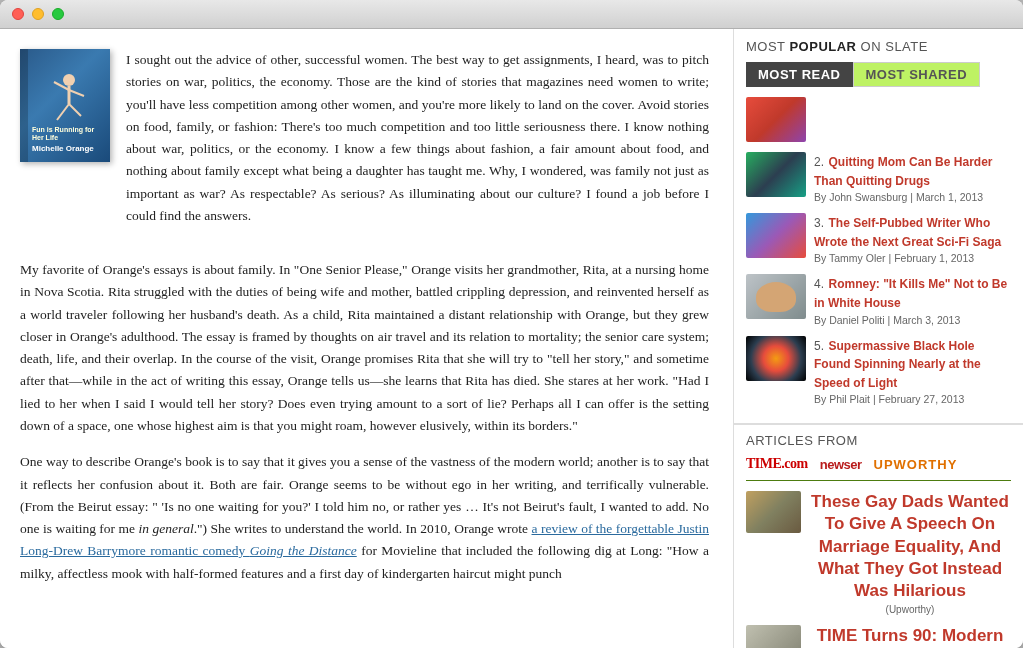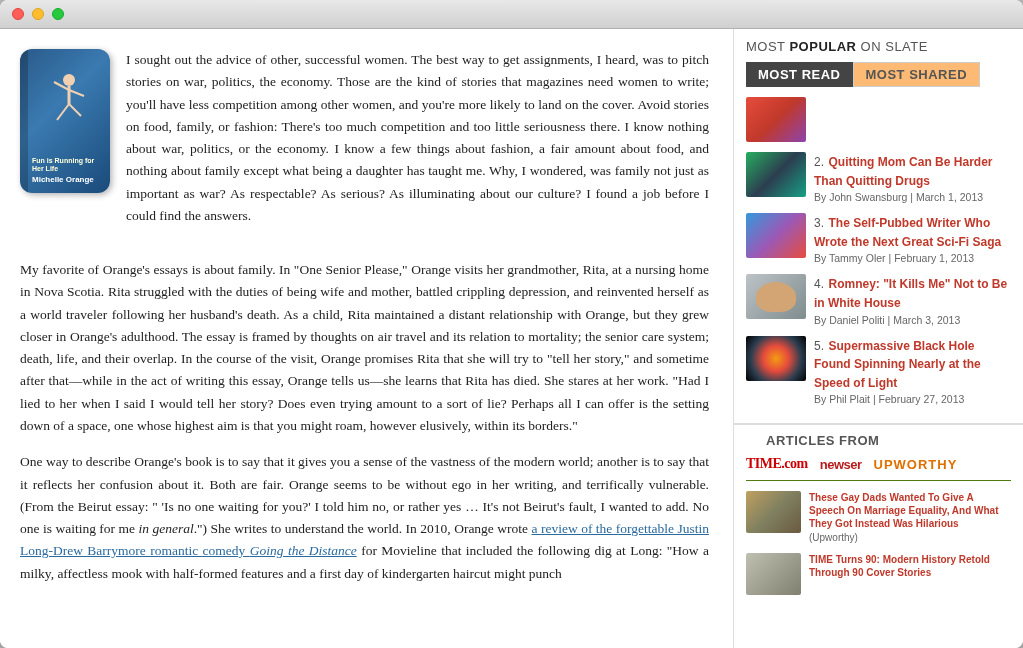--- a/index.html
+++ b/index.html
@@ -54,22 +54,22 @@
     }
     .article-top {
       display: flex;
       gap: 16px;
       margin-bottom: 18px;
     }
     .book-cover {
       width: 90px;
       flex-shrink: 0;
       background: linear-gradient(135deg, #2a5a8a 0%, #3a7ab0 40%, #1a4a7a 100%);
-      height: 144px;
-      border-radius: 12px;
+      height: 113px;
+      border-radius: 0;
       position: relative;
       overflow: hidden;
       box-shadow: 2px 2px 6px rgba(0,0,0,0.3);
     }
     .book-cover::before {
       content: '';
       position: absolute;
       left: 0; top: 0; bottom: 0;
       width: 8px;
       background: rgba(0,0,0,0.2);
@@ -142,21 +142,21 @@
       cursor: pointer;
       letter-spacing: 0.5px;
       border: none;
       font-family: Arial, sans-serif;
     }
     .pop-tab.active {
       background: #444;
       color: #fff;
     }
     .pop-tab.inactive {
-      background: #fdba74;
+      background: #bef264;
       color: #555;
       border: 1px solid #ccc;
     }
     .popular-list {
       list-style: none;
     }
     .popular-item {
       display: flex;
       gap: 8px;
       margin-bottom: 10px;
@@ -197,22 +197,21 @@
     }
     .articles-from-section {
       border-top: 2px solid #ddd;
       padding: 8px 12px;
     }
     .articles-from-title {
       font-size: 13px;
       color: #555;
       letter-spacing: 0.5px;
       margin-bottom: 8px;
-      font-weight: bold;
-      margin-left: 20px;
+      font-weight: normal;
     }
     .source-logos {
       display: flex;
       align-items: center;
       gap: 12px;
       margin-bottom: 10px;
       padding-bottom: 8px;
       border-bottom: 1px solid #4d7c0f;
     }
     .logo-time {
@@ -247,30 +246,32 @@
       width: 55px;
       height: 42px;
       flex-shrink: 0;
       border-radius: 2px;
       overflow: hidden;
     }
     .from-thumb-1 { background: linear-gradient(135deg, #c0a060, #808060, #6a5a40); }
     .from-thumb-2 { background: linear-gradient(135deg, #c0c0b0, #a0a090, #808070); }
     .from-article-text { flex: 1; }
     .from-headline {
-      font-size: 10px;
+      font-size: 17px;
       font-weight: bold;
       color: #c0392b;
       line-height: 1.3;
       cursor: pointer;
+      text-align: center;
     }
     .from-source {
       font-size: 10px;
       color: #666;
       margin-top: 2px;
+      text-align: center;
     }
   </style>
 </head>
 <body>
 
 <div class="browser-window">
   <div class="browser-chrome">
     <span class="traffic-light tl-red"></span>
     <span class="traffic-light tl-yellow"></span>
     <span class="traffic-light tl-green"></span>

